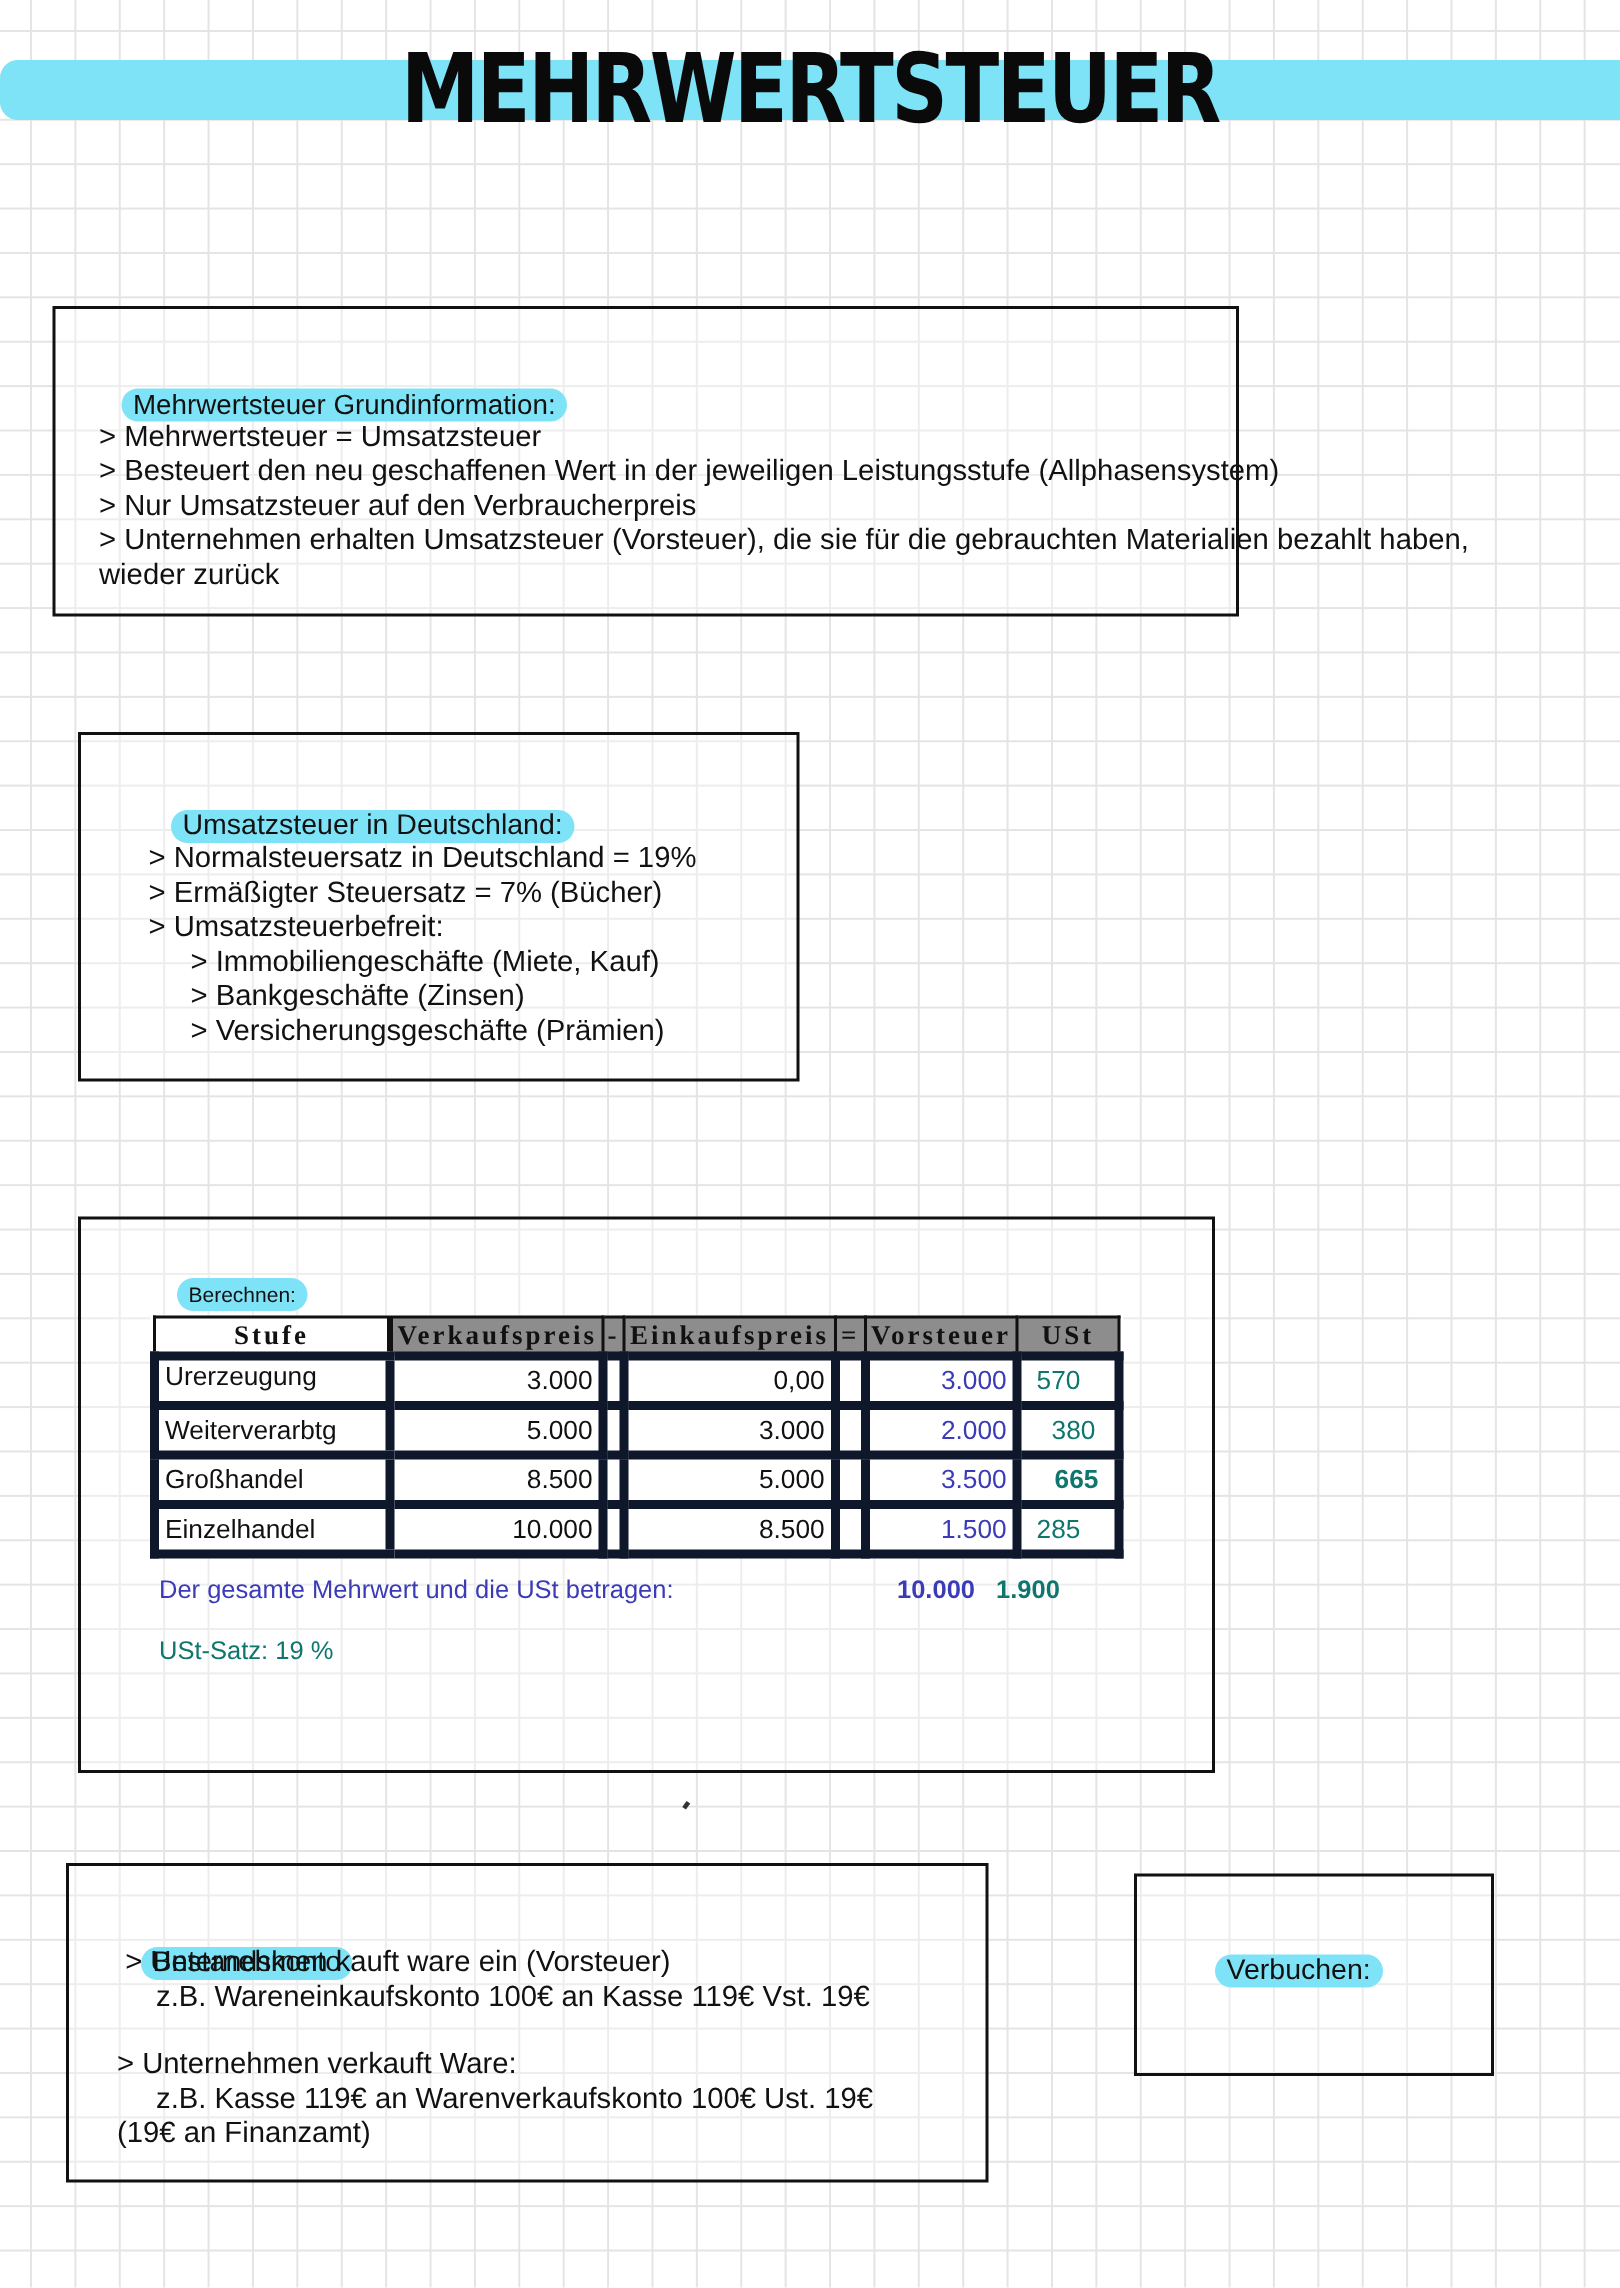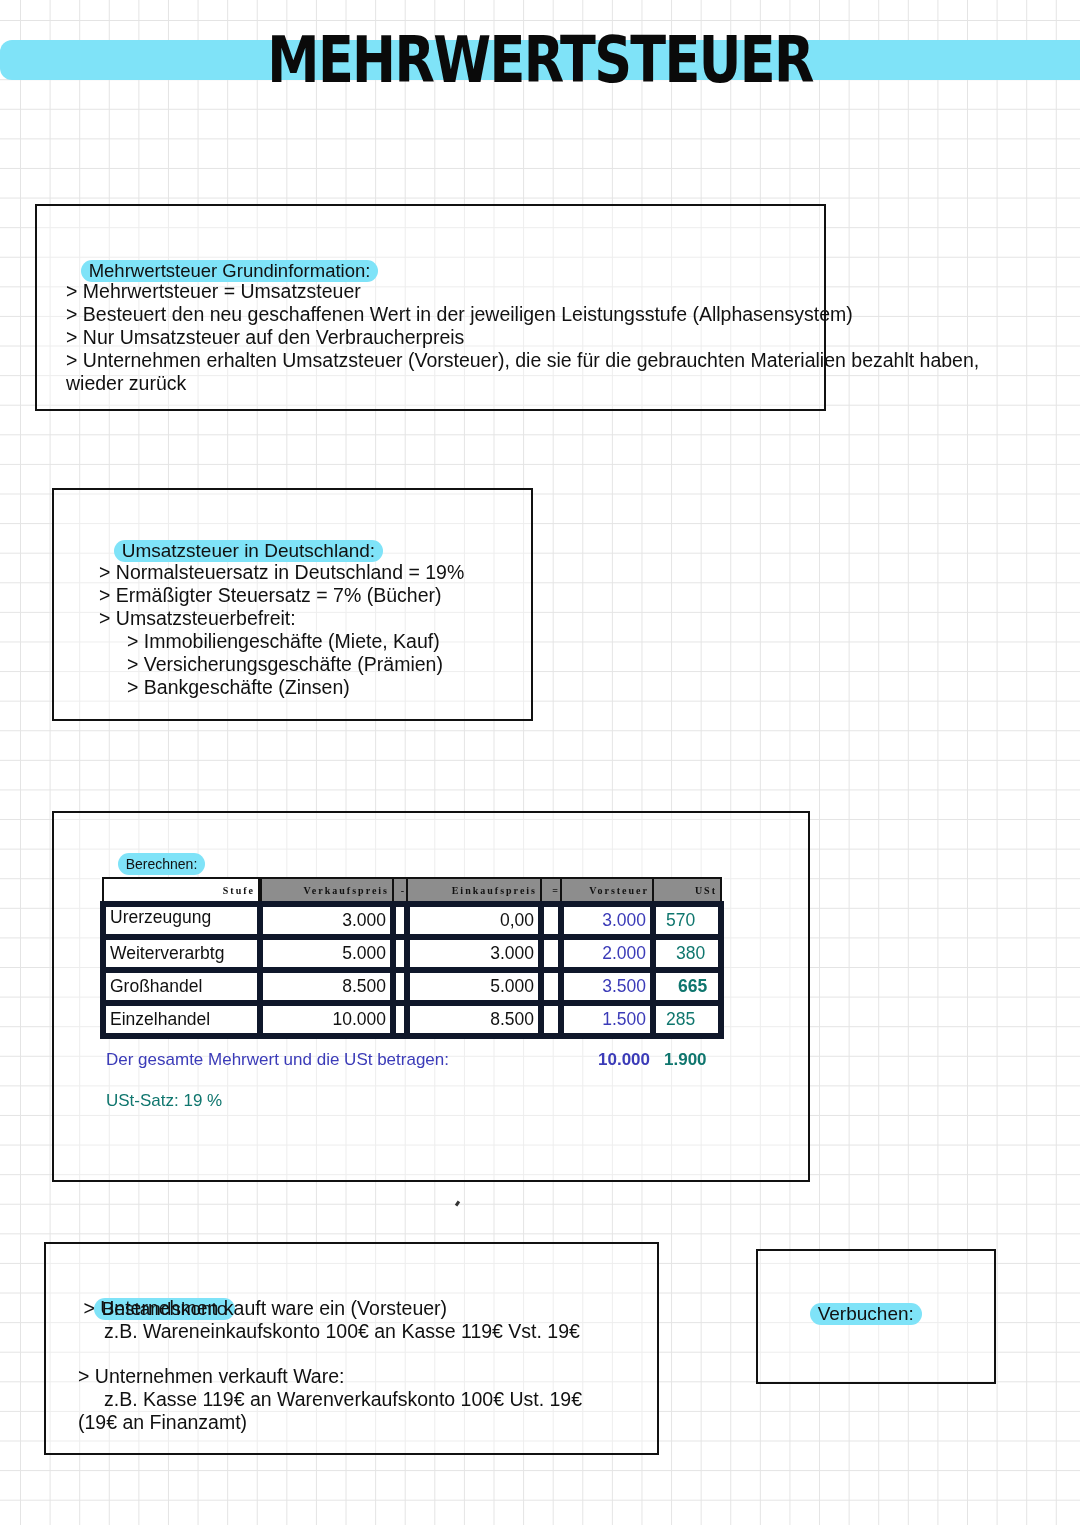--- a/index.html
+++ b/index.html
@@ -32,23 +32,23 @@
       display: inline-block; background: #7fe3f8; border-radius: 12px;
       padding: 0 8px; line-height: 22px;
     }
     .txt { font-size: 19.5px; line-height: 23px; white-space: pre; }
     .ind1 { padding-left: 28px; }
     table.calc {
       position: absolute; left: 100px; top: 877px; border-collapse: collapse;
       font-size: 17.5px; background: #fff;
     }
     table.calc th {
-      font-family: "Liberation Serif", serif; font-weight: bold; font-size: 10px;
+      font-family: "Liberation Serif", serif; font-weight: bold; font-size: 18px;
       letter-spacing: 2px; height: 22px; padding: 0 3px; border: 2px solid #111;
-      background: #8d8d8d; color: #111; text-align: right;
+      background: #8d8d8d; color: #111;
     }
     table.calc th.white { background: #fff; }
     table.calc td {
       height: 33px; border: 6px solid #0f172a; padding: 0 4px; box-sizing: border-box;
     }
     .num { text-align: right; }
     .blue { color: #3b3bb8; }
     .red { color: #0f766e; }
     .thick-r { border-right: 4px solid #111 !important; }
     .sumrow { position: absolute; left: 106px; top: 1050px; font-size: 17px; }
@@ -74,22 +74,22 @@
 
 <div class="box" style="left:52px; top:488px; width:481px; height:233px;">
   <div style="position:absolute; left:38px; top:26px;" class="txt">
     <span class="hl" style="font-size:19px;">Umsatzsteuer in Deutschland:</span>
   </div>
   <div style="position:absolute; left:45px; top:71px;">
     <div class="txt">&gt; Normalsteuersatz in Deutschland = 19%</div>
     <div class="txt">&gt; Ermäßigter Steuersatz = 7% (Bücher)</div>
     <div class="txt">&gt; Umsatzsteuerbefreit:</div>
     <div class="txt ind1">&gt; Immobiliengeschäfte (Miete, Kauf)</div>
+    <div class="txt ind1">&gt; Bankgeschäfte (Zinsen)</div>
     <div class="txt ind1">&gt; Versicherungsgeschäfte (Prämien)</div>
-    <div class="txt ind1">&gt; Bankgeschäfte (Zinsen)</div>
   </div>
 </div>
 
 <div class="box" style="left:52px; top:811px; width:758px; height:371px;">
   <div style="position:absolute; left:42px; top:15px;" class="txt">
     <span class="hl" style="font-size:14px;">Berechnen:</span>
   </div>
 </div>
 
 <table class="calc">

